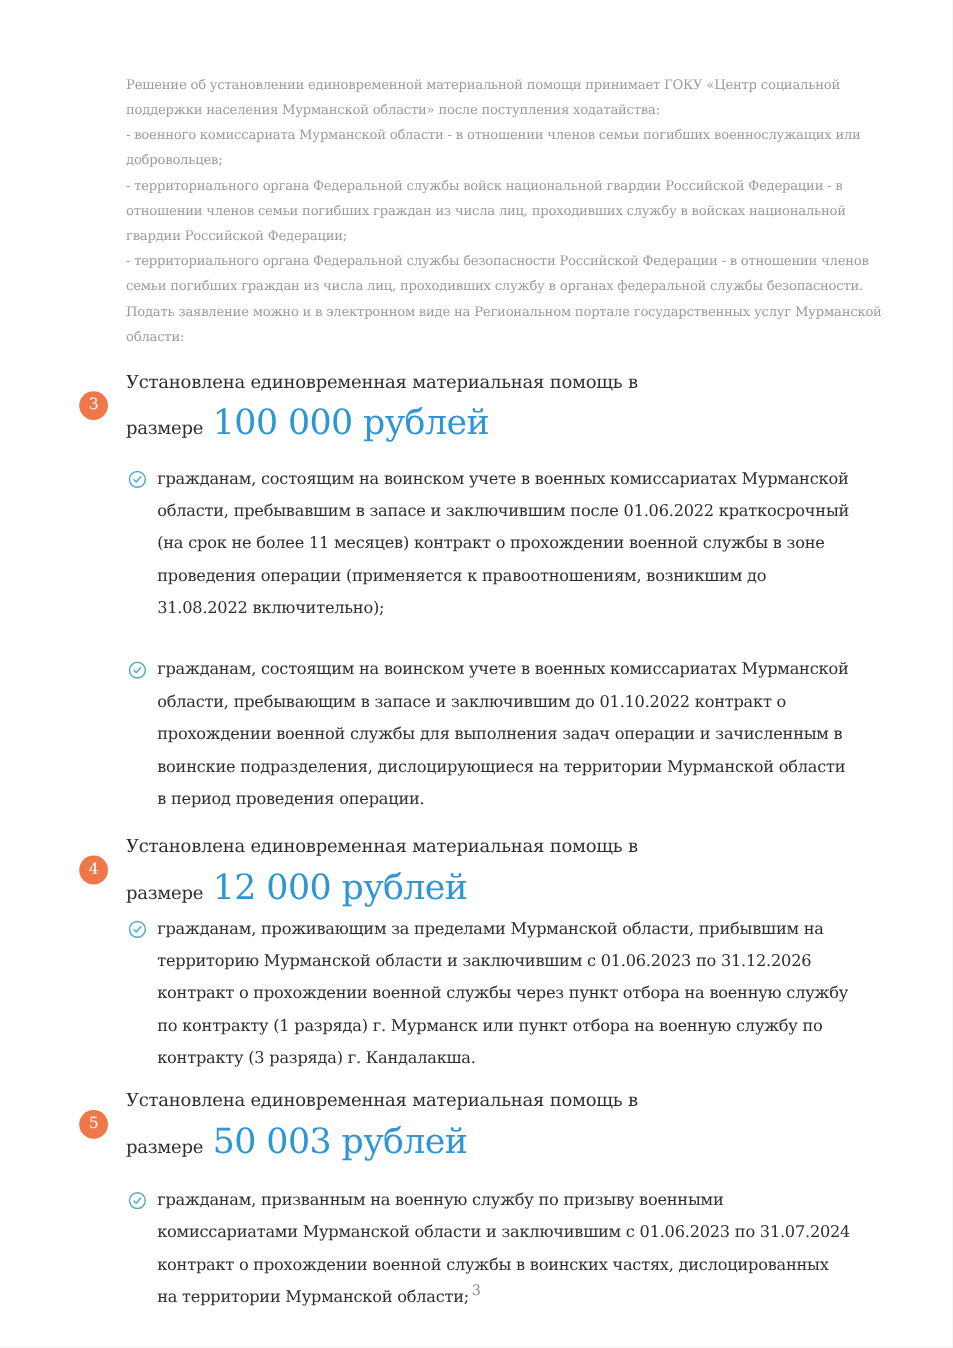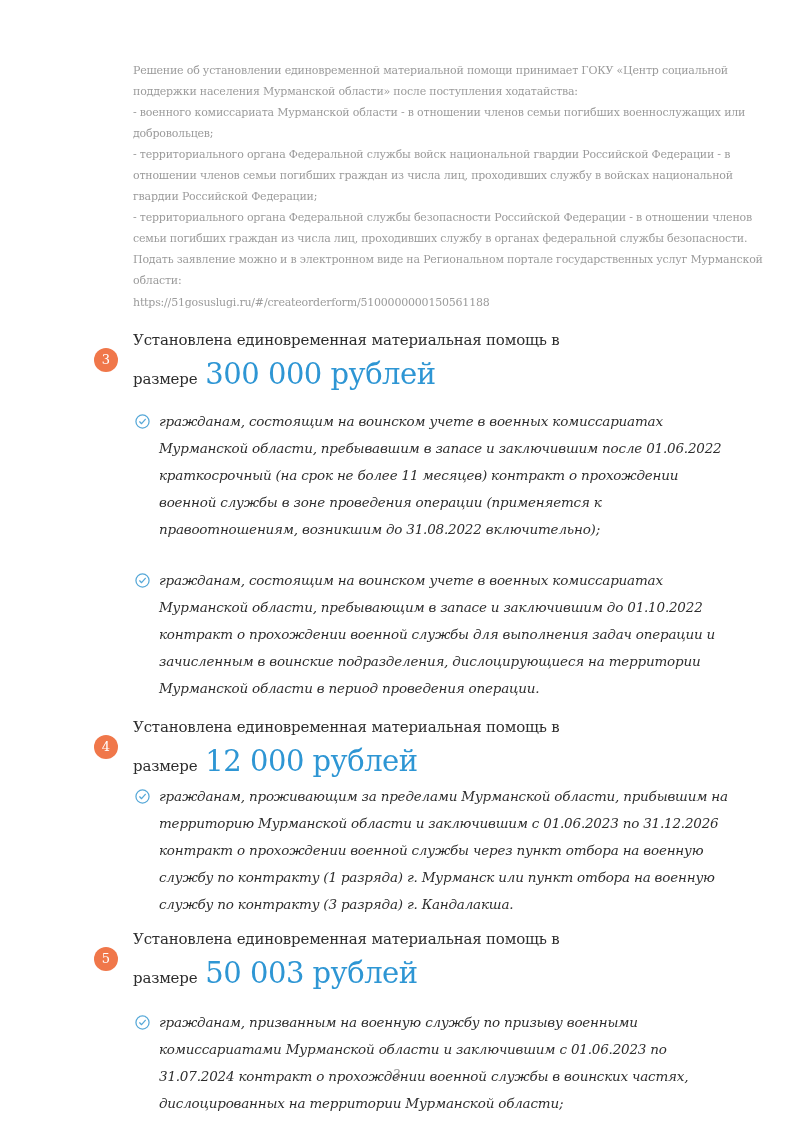--- a/index.html
+++ b/index.html
@@ -1,19 +1,19 @@
 <!DOCTYPE html>
 <html><head>
 <meta charset="utf-8">
 <style>
   html, body { margin:0; padding:0; background:#e9e9e9; }
   .page {
     width:794px; height:1123px; margin:0 auto; background:#ffffff;
     position:relative; box-sizing:border-box;
-    padding:60px 58px 0 94px; overflow:hidden;
+    padding:60px 58px 0 66px; overflow:hidden;
     font-family:"DejaVu Serif","Liberation Serif",serif;
   }
   
   .intro-wrap { margin-left:39px; width:636px; }
   .intro-text {
     margin:0; color:#9b9b9b; font-size:11px; line-height:21px;
     letter-spacing:-0.2px; white-space:pre-line;
   }
   .intro-url {
     display:inline-block; color:#9b9b9b; font-size:11px; line-height:21px;
@@ -25,21 +25,21 @@
   .badge {
     flex:0 0 auto; width:24px; height:24px; border-radius:50%;
     background:#f0774a; color:#ffffff; font-size:13px; line-height:24px;
     text-align:center;
   }
   .head-text { margin:0; font-size:15px; font-weight:normal; color:#2d2d2d; letter-spacing:-0.2px; }
   .amount { color:#2e96d4; font-size:29px; margin-left:8px; white-space:nowrap; letter-spacing:-0.5px; }
   
   .bullet { display:flex; gap:9px; margin-left:41px; width:604px; }
   .bullet .check { flex:0 0 auto; width:15px; height:15px; margin-top:6px; }
-  .bullet p { margin:0; width:588px; font-size:13.5px; line-height:27px; color:#2d2d2d; letter-spacing:-0.2px;font-style:italic; }
+  .bullet p { margin:0; width:588px; font-size:13.5px; line-height:27px; color:#2d2d2d; letter-spacing:-0.2px; }
   .mt-first { margin-top:12px; }
   .mt-next  { margin-top:24px; }
   .s3 { margin-top:10px; }
   .s4 { margin-top:8px; }
   .s5 { margin-top:4px; }
   .b-s4 { }
   .b-s5a { margin-top:14px; }
   
   .footer {
     position:absolute; top:1068px; left:0; right:0; text-align:center;
@@ -50,27 +50,26 @@
 <body>
 
 <div class="page">
 
   <div class="intro-wrap">
     <p class="intro-text">Решение об установлении единовременной материальной помощи принимает ГОКУ «Центр социальной поддержки населения Мурманской области» после поступления ходатайства:
 - военного комиссариата Мурманской области - в отношении членов семьи погибших военнослужащих или добровольцев;
 - территориального органа Федеральной службы войск национальной гвардии Российской Федерации - в отношении членов семьи погибших граждан из числа лиц, проходивших службу в войсках национальной гвардии Российской Федерации;
 - территориального органа Федеральной службы безопасности Российской Федерации - в отношении членов семьи погибших граждан из числа лиц, проходивших службу в органах федеральной службы безопасности.
 Подать заявление можно и в электронном виде на Региональном портале государственных услуг Мурманской области:</p>
-    <span class="intro-url">https://51gosuslugi.ru/#/createorderform/5100000000150561188</span>
   </div>
 
   <section class="section s3">
     <div class="section-head">
       <span class="badge">3</span>
-      <h2 class="head-text"><span>Установлена единовременная материальная помощь в размере</span><span class="amount">300 000 рублей</span></h2>
+      <h2 class="head-text"><span>Установлена единовременная материальная помощь в размере</span><span class="amount">100 000 рублей</span></h2>
     </div>
     <div class="bullet mt-first">
       <span class="check">
         <svg width="15" height="15" viewBox="0 0 24 24">
             <circle cx="12" cy="12" r="10.5" fill="none" stroke="#56a8d8" stroke-width="2"></circle>
             <path d="M7.5 12.5l3 3 6-7" fill="none" stroke="#56a8d8" stroke-width="2" stroke-linecap="round" stroke-linejoin="round"></path>
           </svg>
       </span>
       <p>гражданам, состоящим на воинском учете в военных комиссариатах Мурманской области, пребывавшим в запасе и заключившим после 01.06.2022 краткосрочный (на срок не более 11 месяцев) контракт о прохождении военной службы в зоне проведения операции (применяется к правоотношениям, возникшим до 31.08.2022 включительно);</p>
     </div>

